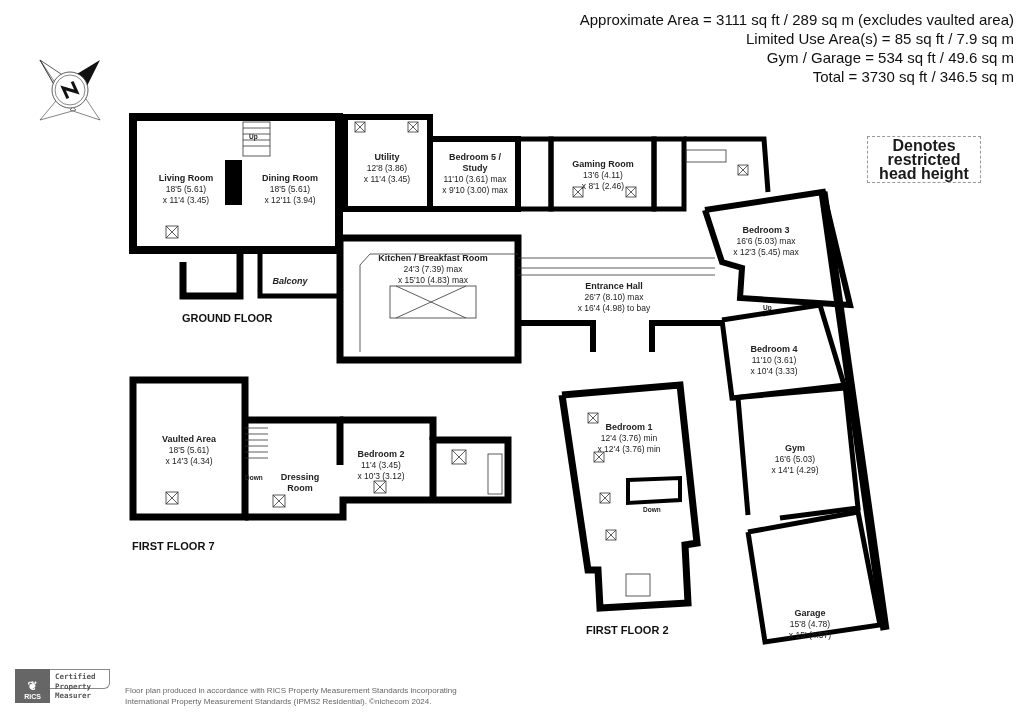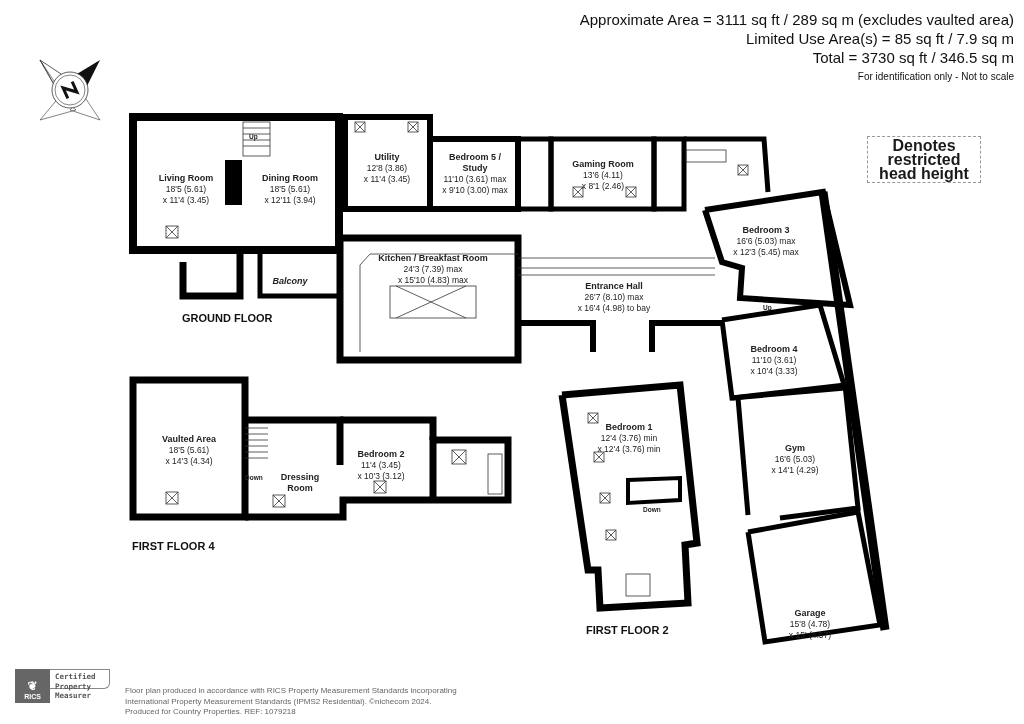--- a/index.html
+++ b/index.html
@@ -17,22 +17,22 @@
   .rics-logo { width:35px; height:34px; background:#666; color:#fff; font-size:7px; font-weight:bold; display:flex; flex-direction:column; align-items:center; justify-content:flex-end; padding-bottom:3px; box-sizing:border-box; }
   .rics-cert { width:60px; height:16px; border:1px solid #888; border-left:none; border-radius:0 0 6px 0; font-family:"DejaVu Sans Mono", monospace; font-size:7.5px; line-height:9.5px; font-weight:bold; color:#555; padding:2px 0 16px 5px; box-sizing:border-box; }
   .footer-text { margin-left:15px; font-size:8px; line-height:10.5px; color:#666; margin-top:17px; }
 </style>
 </head>
 <body>
 
 <div class="area-block">
   <div class="area-line">Approximate Area = 3111 sq ft / 289 sq m (excludes vaulted area)</div>
   <div class="area-line">Limited Use Area(s) = 85 sq ft / 7.9 sq m</div>
+  <div class="area-line">Gym / Garage = 534 sq ft / 49.6 sq m</div>
   <div class="area-line">Total = 3730 sq ft / 346.5 sq m</div>
-  <div class="area-note">For identification only - Not to scale</div>
 </div>
 
 <div class="legend">
   <span>Denotes restricted head height</span>
 </div>
 
 <svg class="plan" width="1024" height="724" viewBox="0 0 1024 724">
 
   <g>
     <polygon points="40,60 70,80 60,95" fill="none" stroke="#333" stroke-width="0.8"></polygon>
@@ -231,31 +231,30 @@
   <div>12'4 (3.76) min</div>
   <div>x 12'4 (3.76) min</div>
 </div>
 
 <span class="small-lbl" style="left:249px; top:133px;">Up</span>
 <span class="small-lbl" style="left:763px; top:304px;">Up</span>
 <span class="small-lbl" style="left:245px; top:474px;">Down</span>
 <span class="small-lbl" style="left:643px; top:506px;">Down</span>
 
 <div class="floor-label" style="left:182px; top:312px;">GROUND FLOOR</div>
-<div class="floor-label" style="left:132px; top:540px;">FIRST FLOOR 4</div>
+<div class="floor-label" style="left:132px; top:540px;">FIRST FLOOR 7</div>
 <div class="floor-label" style="left:586px; top:624px;">FIRST FLOOR 2</div>
 
 <div class="footer">
   <div class="rics-logo">
     <span style="font-size:12px;">❦</span>
     <span>RICS</span>
   </div>
   <div class="rics-cert">
     <div>Certified</div>
     <div>Property</div>
     <div>Measurer</div>
   </div>
   <div class="footer-text">
     <div>Floor plan produced in accordance with RICS Property Measurement Standards incorporating</div>
     <div>International Property Measurement Standards (IPMS2 Residential).   ©nichecom 2024.</div>
-    <div>Produced for Country Properties.   REF: 1079218</div>
   </div>
 </div>
 
 </body></html>

